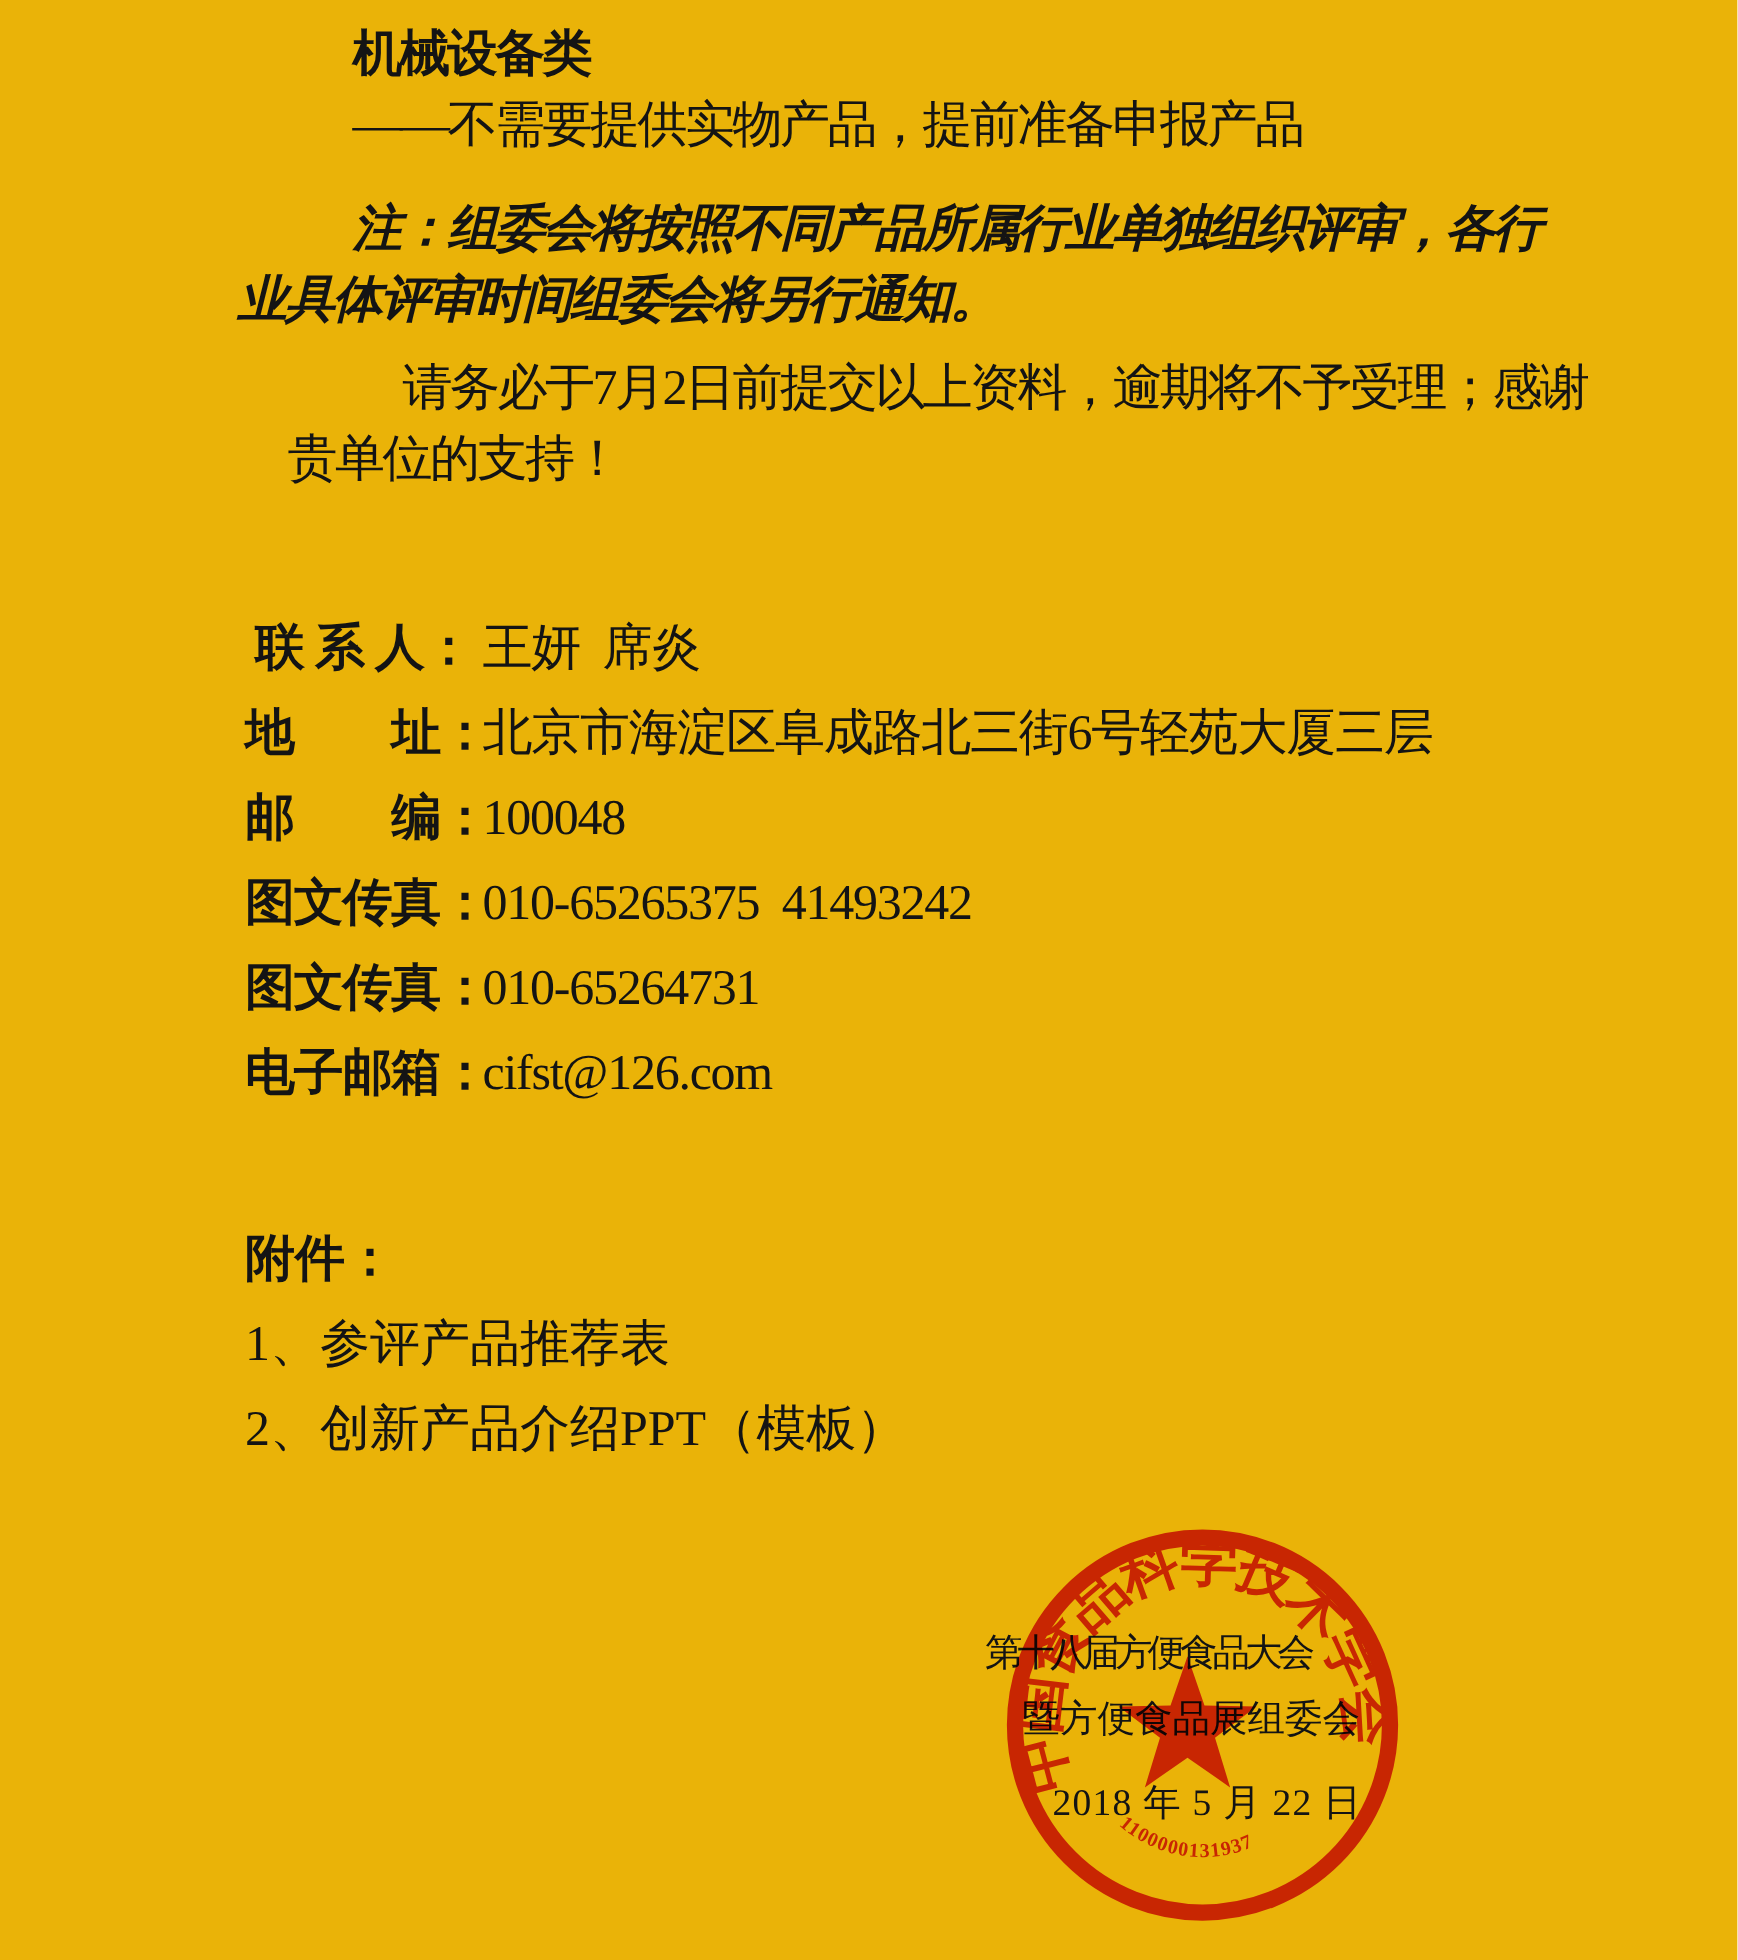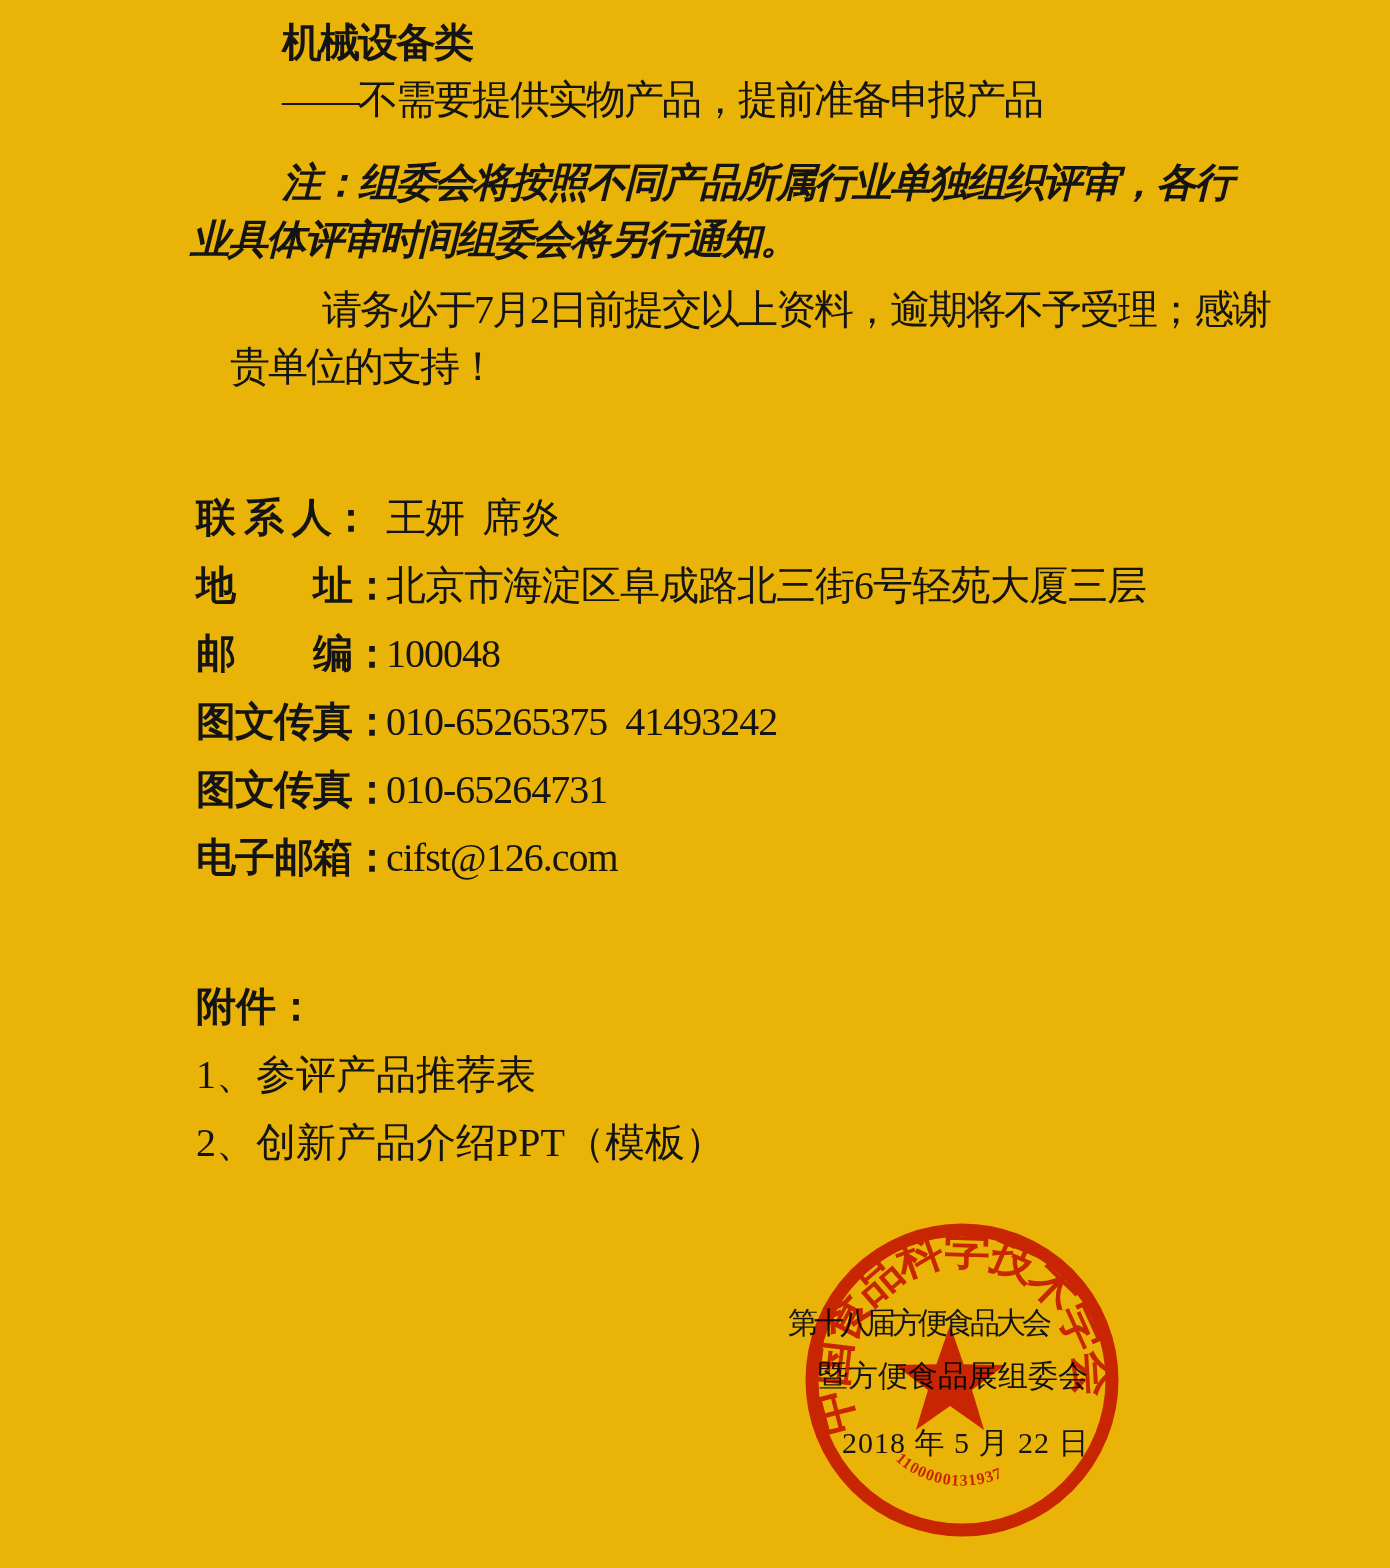--- a/index.html
+++ b/index.html
@@ -17,20 +17,21 @@
     font-size:40px;line-height:57px;letter-spacing:-2px;
   }
   .indent{padding-left:92px;display:block;}
   .bold{font-weight:700;}
   .contact-list{position:absolute;left:196px;top:497px;}
   .contact-row{height:68px;line-height:41px;font-size:40px;}
   .contact-label{
     display:inline-block;width:190px;
     font-weight:700;letter-spacing:-1px;white-space:pre;
     vertical-align:top;
+    text-align:center;
   }
   .contact-value{letter-spacing:-1px;white-space:pre;}
   .attachments{position:absolute;left:196px;top:973px;font-size:40px;line-height:68px;}
   .attachments .heading{font-weight:700;}
   .closing-line{position:absolute;font-size:30px;line-height:40px;white-space:pre;z-index:1;}
   .closing-1{left:788px;top:1303px;letter-spacing:-4px;}
   .closing-2{left:818px;top:1356px;letter-spacing:0px;}
   .closing-3{left:842px;top:1423px;letter-spacing:1px;}
   .seal{
     position:absolute;left:790px;top:1208px;width:344px;height:344px;

